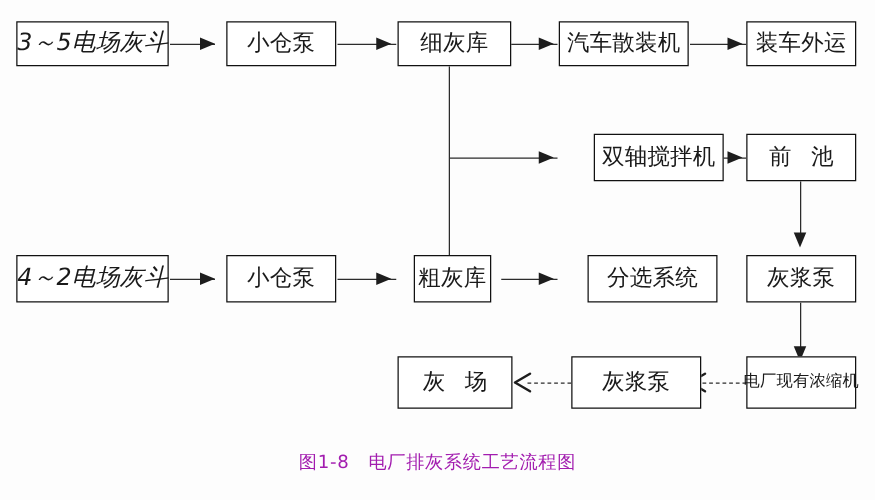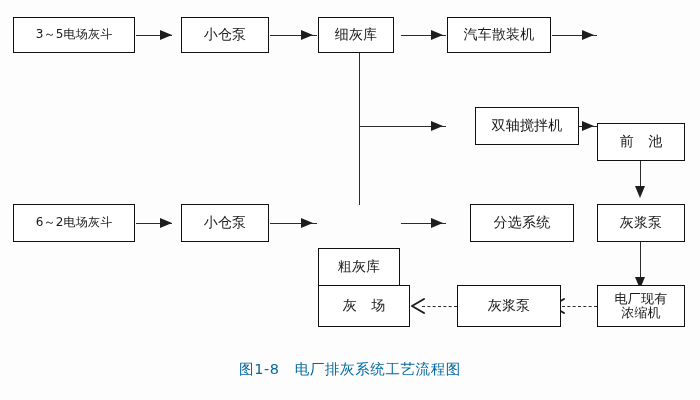--- a/index.html
+++ b/index.html
@@ -18,29 +18,29 @@
   .node{
     position:absolute;
     box-sizing:border-box;
     border:1.6px solid #111111;
     background:#ffffff;
     display:flex;
     align-items:center;
     justify-content:center;
     text-align:center;
     color:#1a1a1a;
-    font-size:14px;
+    font-size:18px;
     line-height:1.12;
     letter-spacing:0.2px;
     white-space:pre;
     z-index:3;
   }
   .node.two-line{ font-size:13px; line-height:1.05; }
   .node.spaced{ letter-spacing:5px; text-indent:5px; }
-  .node.latin{ font-size:12px; }
+  .node.latin{ font-size:19px;font-style:italic; }
 
   
   .edge{ position:absolute; z-index:2; }
   .edge.h{ height:0; border-top:1.7px solid #2b2b2b; }
   .edge.v{ width:0; border-left:1.7px solid #2b2b2b; }
   .edge.hd{ height:0; border-top:1.7px dashed #2b2b2b; }
 
   
   .head{ position:absolute; width:0; height:0; z-index:3; }
   .head.right{
@@ -54,21 +54,21 @@
     border-top:12px solid #1d1d1d;
   }
   
   .chev{ position:absolute; z-index:3; }
   .chev svg{ display:block; }
 
   .caption{
     position:absolute;
     left:0; right:0;
     text-align:center;
-    color:#0369a1;
+    color:#a21caf;
     font-size:14.5px;
     letter-spacing:0.6px;
     white-space:pre;
     z-index:4;
   }
 </style>
 </head>
 <body>
 
 <div id="canvas">
@@ -80,87 +80,90 @@
   <div class="edge h" style="left:136px;top:35px;width:36px;"></div>
   <div class="head right" style="left:160px;top:29.5px;"></div>
 
   <div class="node" style="left:181px;top:17px;width:88px;height:36px;">
     <span>小仓泵</span>
   </div>
 
   <div class="edge h" style="left:270px;top:35px;width:47px;"></div>
   <div class="head right" style="left:301px;top:29.5px;"></div>
 
-  <div class="node" style="left:318px;top:17px;width:76px;height:36px;">
+  <div class="node" style="left:318px;top:17px;width:91px;height:36px;">
     <span>细灰库</span>
   </div>
 
   <div class="edge h" style="left:401px;top:35px;width:45px;"></div>
   <div class="head right" style="left:431px;top:29.5px;"></div>
 
   <div class="node" style="left:447px;top:17px;width:104px;height:36px;">
     <span>汽车散装机</span>
   </div>
 
   <div class="edge h" style="left:552px;top:35px;width:45px;"></div>
   <div class="head right" style="left:582px;top:29.5px;"></div>
 
+  <div class="node" style="left:597px;top:17px;width:88px;height:36px;">
+    <span>装车外运</span>
+  </div>
 
   <div class="edge v" style="left:359px;top:53px;height:152px;"></div>
 
   <div class="edge h" style="left:360px;top:126px;width:86px;"></div>
   <div class="head right" style="left:431px;top:120.5px;"></div>
 
   <div class="node" style="left:447px;top:107px;width:104px;height:38px;margin-left:28px;">
     <span>双轴搅拌机</span>
   </div>
 
   <div class="edge h" style="left:552px;top:126px;width:45px;"></div>
   <div class="head right" style="left:582px;top:120.5px;"></div>
 
-  <div class="node spaced" style="left:597px;top:107px;width:88px;height:38px;margin-top:16px;">
+  <div class="node spaced" style="left:597px;top:107px;width:88px;height:38px;">
     <span>前 池</span>
   </div>
 
   <div class="edge v" style="left:640px;top:145px;height:47px;"></div>
   <div class="head down" style="left:634.5px;top:186px;"></div>
 
   <div class="node latin" style="left:13px;top:204px;width:122px;height:38px;">
-    <span>6～2电场灰斗</span>
+    <span>4～2电场灰斗</span>
   </div>
 
   <div class="edge h" style="left:136px;top:223px;width:36px;"></div>
   <div class="head right" style="left:160px;top:217.5px;"></div>
 
   <div class="node" style="left:181px;top:204px;width:88px;height:38px;">
     <span>小仓泵</span>
   </div>
 
   <div class="edge h" style="left:270px;top:223px;width:47px;"></div>
   <div class="head right" style="left:301px;top:217.5px;"></div>
 
-  <div class="node" style="left:318px;top:204px;width:82px;height:38px;margin-top:44px;">
+  <div class="node" style="left:331px;top:204px;width:62px;height:38px;">
     <span>粗灰库</span>
   </div>
 
   <div class="edge h" style="left:401px;top:223px;width:45px;"></div>
   <div class="head right" style="left:431px;top:217.5px;"></div>
 
   <div class="node" style="left:470px;top:204px;width:104px;height:38px;">
     <span>分选系统</span>
   </div>
 
   <div class="node" style="left:597px;top:204px;width:88px;height:38px;">
     <span>灰浆泵</span>
   </div>
 
   <div class="edge v" style="left:640px;top:242px;height:44px;"></div>
   <div class="head down" style="left:634.5px;top:277px;"></div>
 
-  <div class="node two-line" style="left:597px;top:285px;width:88px;height:42px;flex-direction:column;">
+  <div class="node two-line" style="left:597px;top:285px;width:88px;height:42px;flex-direction:row;">
     <span>电厂现有</span>
     <span>浓缩机</span>
   </div>
 
   <div class="edge hd" style="left:562px;top:306px;width:35px;"></div>
   <div class="chev" style="left:549px;top:297px;">
     <svg width="18" height="18" viewBox="0 0 18 18" aria-hidden="true">
       <polyline points="15,2 3,9 15,16" fill="none" stroke="#1d1d1d" stroke-width="2" stroke-linecap="round" stroke-linejoin="round"></polyline>
     </svg>
   </div>

